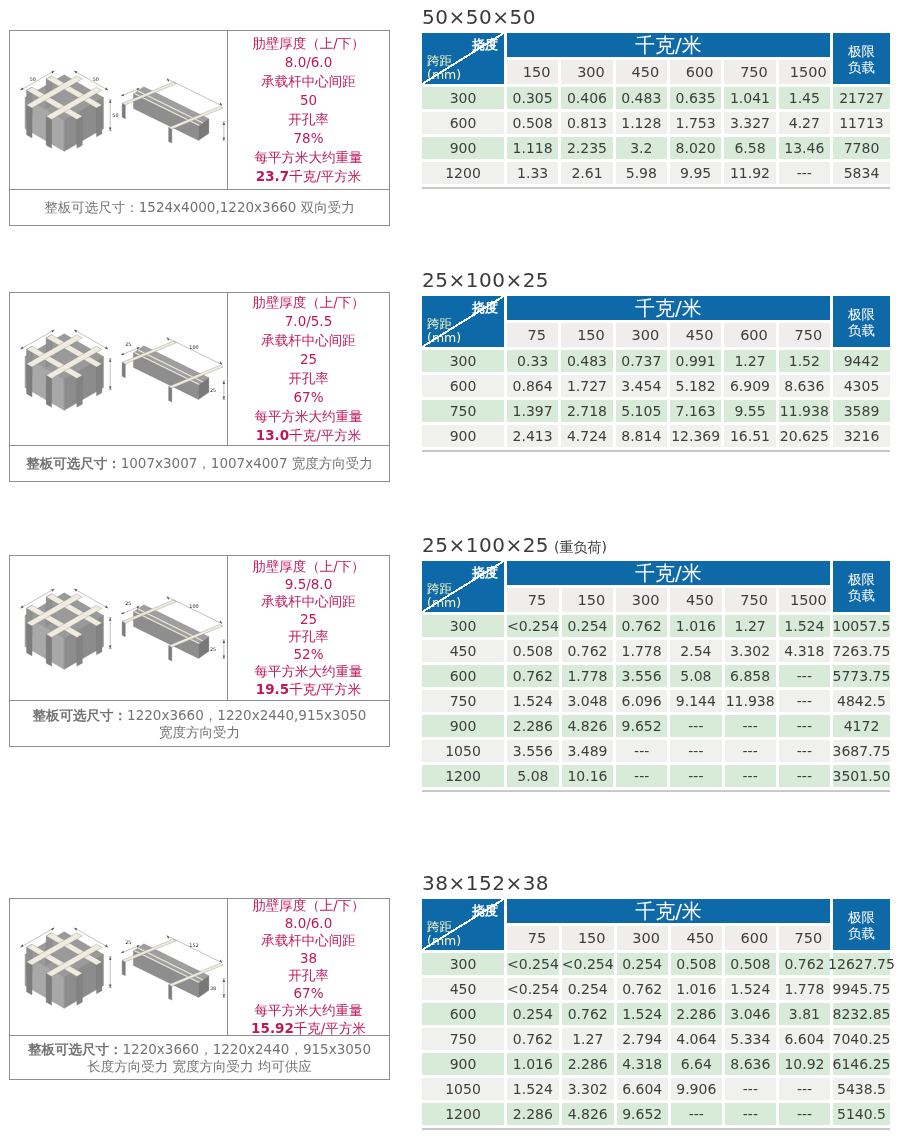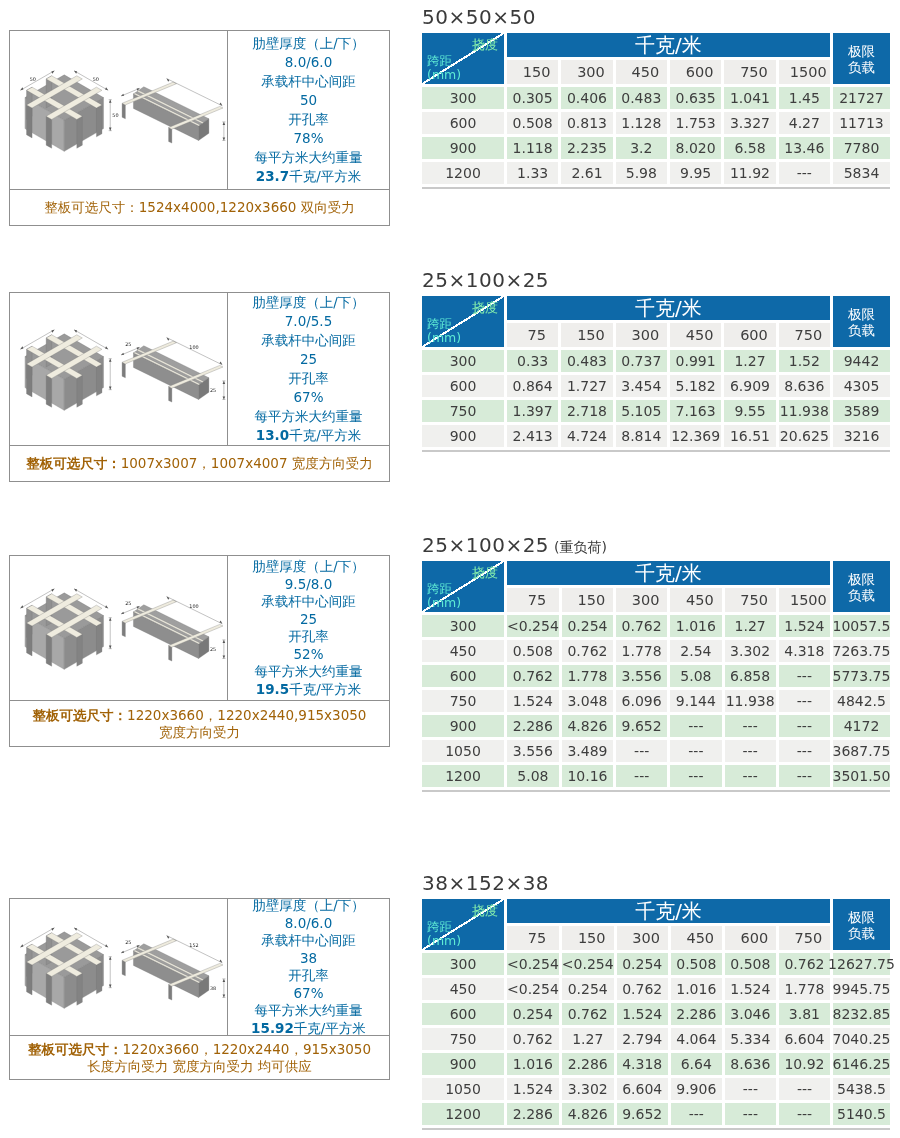--- a/index.html
+++ b/index.html
@@ -24,29 +24,29 @@
   .sec4 .panel { top:27px; height:182px; }
 
   .panel-top { flex:1; display:flex; min-height:0; }
   .diagram {
     width:218px; border-right:1px solid #8f8f8f; position:relative;
     display:flex; align-items:center; justify-content:center; overflow:hidden;
   }
   .diagram svg { display:block; }
   .specs {
     flex:1; display:flex; flex-direction:column; justify-content:center;
-    text-align:center; font-size:13.5px; line-height:19px; color:#0369a1;
+    text-align:center; font-size:13.5px; line-height:19px; color:#be185d;
     padding:2px 4px;
   }
   .sec3 .specs, .sec4 .specs { line-height:17.5px; }
   .specs .w-bold { font-weight:bold; }
   .panel-footer {
     border-top:1px solid #8f8f8f; min-height:36px;
     display:flex; align-items:center; justify-content:center; text-align:center;
-    font-size:13.5px; line-height:17px; color:#a16207; padding:3px 14px;
+    font-size:13.5px; line-height:17px; color:#737373; padding:3px 14px;
   }
   .sec3 .panel-footer { min-height:46px; }
   .sec4 .panel-footer { min-height:44px; }
   .panel-footer .f-label.bold { font-weight:bold; }
 
   
   .tablewrap { position:absolute; left:413px; top:0; width:468px; }
   .tbl-title { font-size:20px; font-weight:400; color:#3a3a3a; letter-spacing:0.5px;
                height:24px; margin-bottom:4px; white-space:nowrap; }
   .tbl-title .t-suffix { font-size:14px; margin-left:5px; letter-spacing:0; }
@@ -63,22 +63,22 @@
   .subh { grid-row:2; background:#efeeec; font-size:14.5px;padding-left:8px; }
   .diagc {
     grid-column:1; grid-row:1/3; position:relative; background:var(--blue); overflow:hidden;
   }
   .diagc::after {
     content:""; position:absolute; inset:0;
     background:linear-gradient(to bottom right,
       transparent calc(50% - 1px), #fff calc(50% - 1px),
       #fff calc(50% + 1px), transparent calc(50% + 1px));
   }
-  .diagc .d-defl { position:absolute; top:3px; right:6px; color:#86efac; font-size:13px; z-index:1; }
-  .diagc .d-span { position:absolute; left:5px; bottom:2px; color:#5eead4; font-size:12.5px;
+  .diagc .d-defl { position:absolute; top:3px; right:6px; color:#ffffff; font-size:13px; z-index:1;font-weight:bold; }
+  .diagc .d-span { position:absolute; left:5px; bottom:2px; color:#fef9c3; font-size:12.5px;
                    line-height:14px; z-index:1; text-align:left; }
   .rowA { background:#d7ebd8; }
   .rowB { background:#f0f0ee; }
   .tbl-line { height:2px; background:#c9c9c9; margin-top:3px; }
 
   
   .dimline { stroke:#555; stroke-width:0.7; fill:none; }
   .dimtxt  { font-size:9.5px; fill:#222; }
   .hidden  { display:none; }
 </style>

